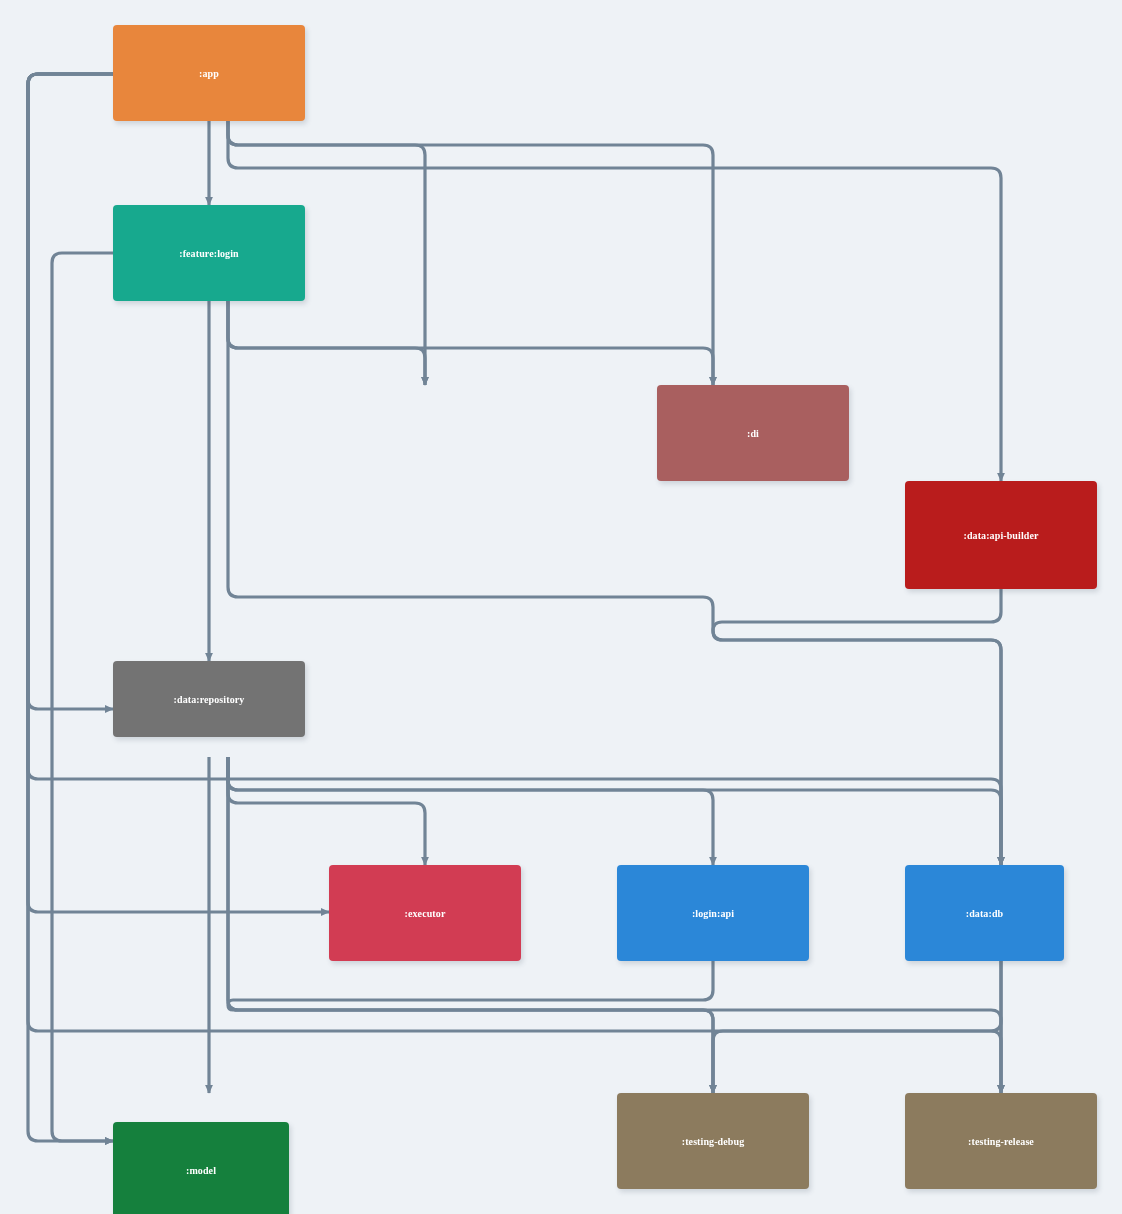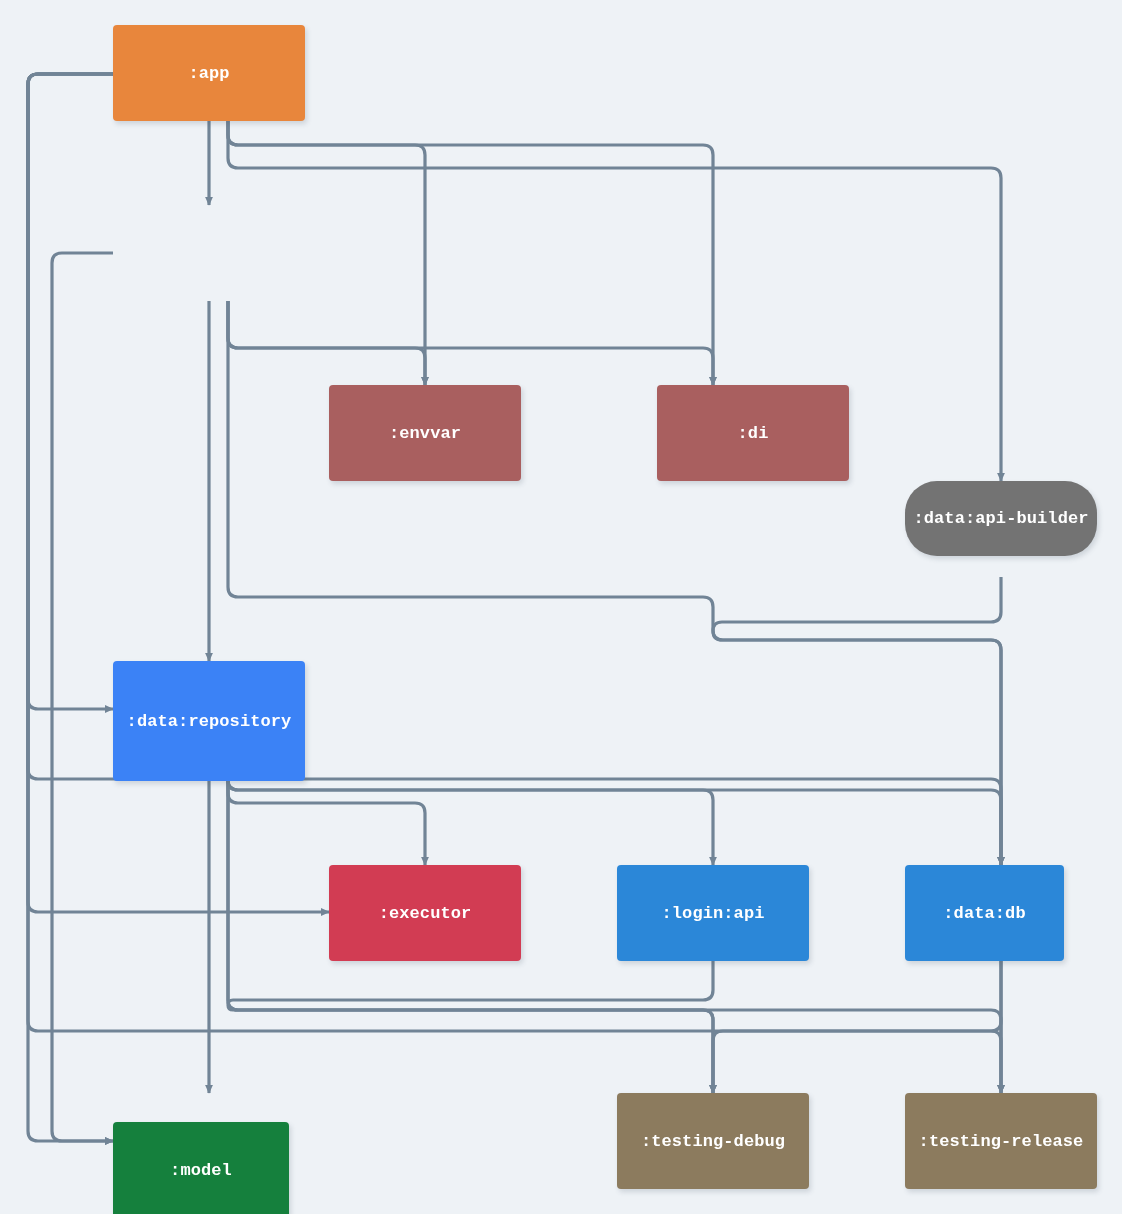--- a/index.html
+++ b/index.html
@@ -37,26 +37,26 @@
     position: absolute;
     display: flex;
     align-items: center;
     justify-content: center;
     border-radius: 4px;
     box-shadow: 2px 3px 5px rgba(60, 75, 95, 0.18);
     box-sizing: border-box;
   }
   .node-label {
     color: #ffffff;
-    font-size: 17px;
+    font-size: 10px;
     font-weight: bold;
     letter-spacing: 0.1px;
     text-align: center;
     white-space: nowrap;
-    font-family: Liberation Mono, monospace;
+    font-family: Liberation Serif, serif;
   }
 </style>
 </head>
 <body>
 
 <div id="graph-canvas">
 
   <svg id="edge-layer" viewBox="0 0 1122 1214" width="1122" height="1214">
     <defs>
       <marker id="arrowhead" markerWidth="9" markerHeight="8" refX="8.2" refY="4" orient="auto" markerUnits="userSpaceOnUse">
@@ -87,30 +87,30 @@
         <path d="M 1001 577 L 1001 612 Q 1001 622 991 622 L 722 622 Q 713 622 713 631 L 713 631 Q 713 640 722 640 L 991 640 Q 1001 640 1001 650 L 1001 865" fill="none" stroke="#718496" stroke-width="3.2" stroke-linecap="butt" stroke-linejoin="round" marker-end="url(#arrowhead)"></path>
         <path d="M 713 961 L 713 990 Q 713 1000 703 1000 L 233 1000 Q 228 1000 228 1005 L 228 1005 Q 228 1010 233 1010 L 703 1010 Q 713 1010 713 1020 L 713 1093" fill="none" stroke="#718496" stroke-width="3.2" stroke-linecap="butt" stroke-linejoin="round" marker-end="url(#arrowhead)"></path>
         <path d="M 1001 961 L 1001 1093" fill="none" stroke="#718496" stroke-width="3.2" stroke-linecap="butt" stroke-linejoin="round" marker-end="url(#arrowhead)"></path>
       </g>
   </svg>
 
   <div id="node-layer">
       <div class="node" style="left: 113px; top: 25px; width: 192px; height: 96px; background: rgb(232, 134, 60);">
         <span class="node-label">:app</span>
       </div>
-      <div class="node" style="left: 329px; top: 385px; width: 192px; height: 96px; background: rgb(169, 95, 95);">
-        <span class="node-label">:envvar</span>
+      <div class="node" style="left: 113px; top: 205px; width: 192px; height: 96px; background: rgb(23, 169, 142);">
+        <span class="node-label">:feature:login</span>
       </div>
       <div class="node" style="left: 617px; top: 385px; width: 192px; height: 96px; background: rgb(169, 95, 95); margin-left: 40px;">
         <span class="node-label">:di</span>
       </div>
-      <div class="node" style="left: 905px; top: 481px; width: 192px; height: 75px; background: #737373; border-radius: 32px;">
+      <div class="node" style="left: 905px; top: 481px; width: 192px; height: 108px; background: #b91c1c;">
         <span class="node-label">:data:api-builder</span>
       </div>
-      <div class="node" style="left: 113px; top: 661px; width: 192px; height: 120px; background: #3b82f6;">
+      <div class="node" style="left: 113px; top: 661px; width: 192px; height: 76px; background: #737373;">
         <span class="node-label">:data:repository</span>
       </div>
       <div class="node" style="left: 329px; top: 865px; width: 192px; height: 96px; background: rgb(210, 60, 83);">
         <span class="node-label">:executor</span>
       </div>
       <div class="node" style="left: 617px; top: 865px; width: 192px; height: 96px; background: rgb(43, 135, 216);">
         <span class="node-label">:login:api</span>
       </div>
       <div class="node" style="left: 905px; top: 865px; width: 159px; height: 96px; background: rgb(43, 135, 216);">
         <span class="node-label">:data:db</span>

